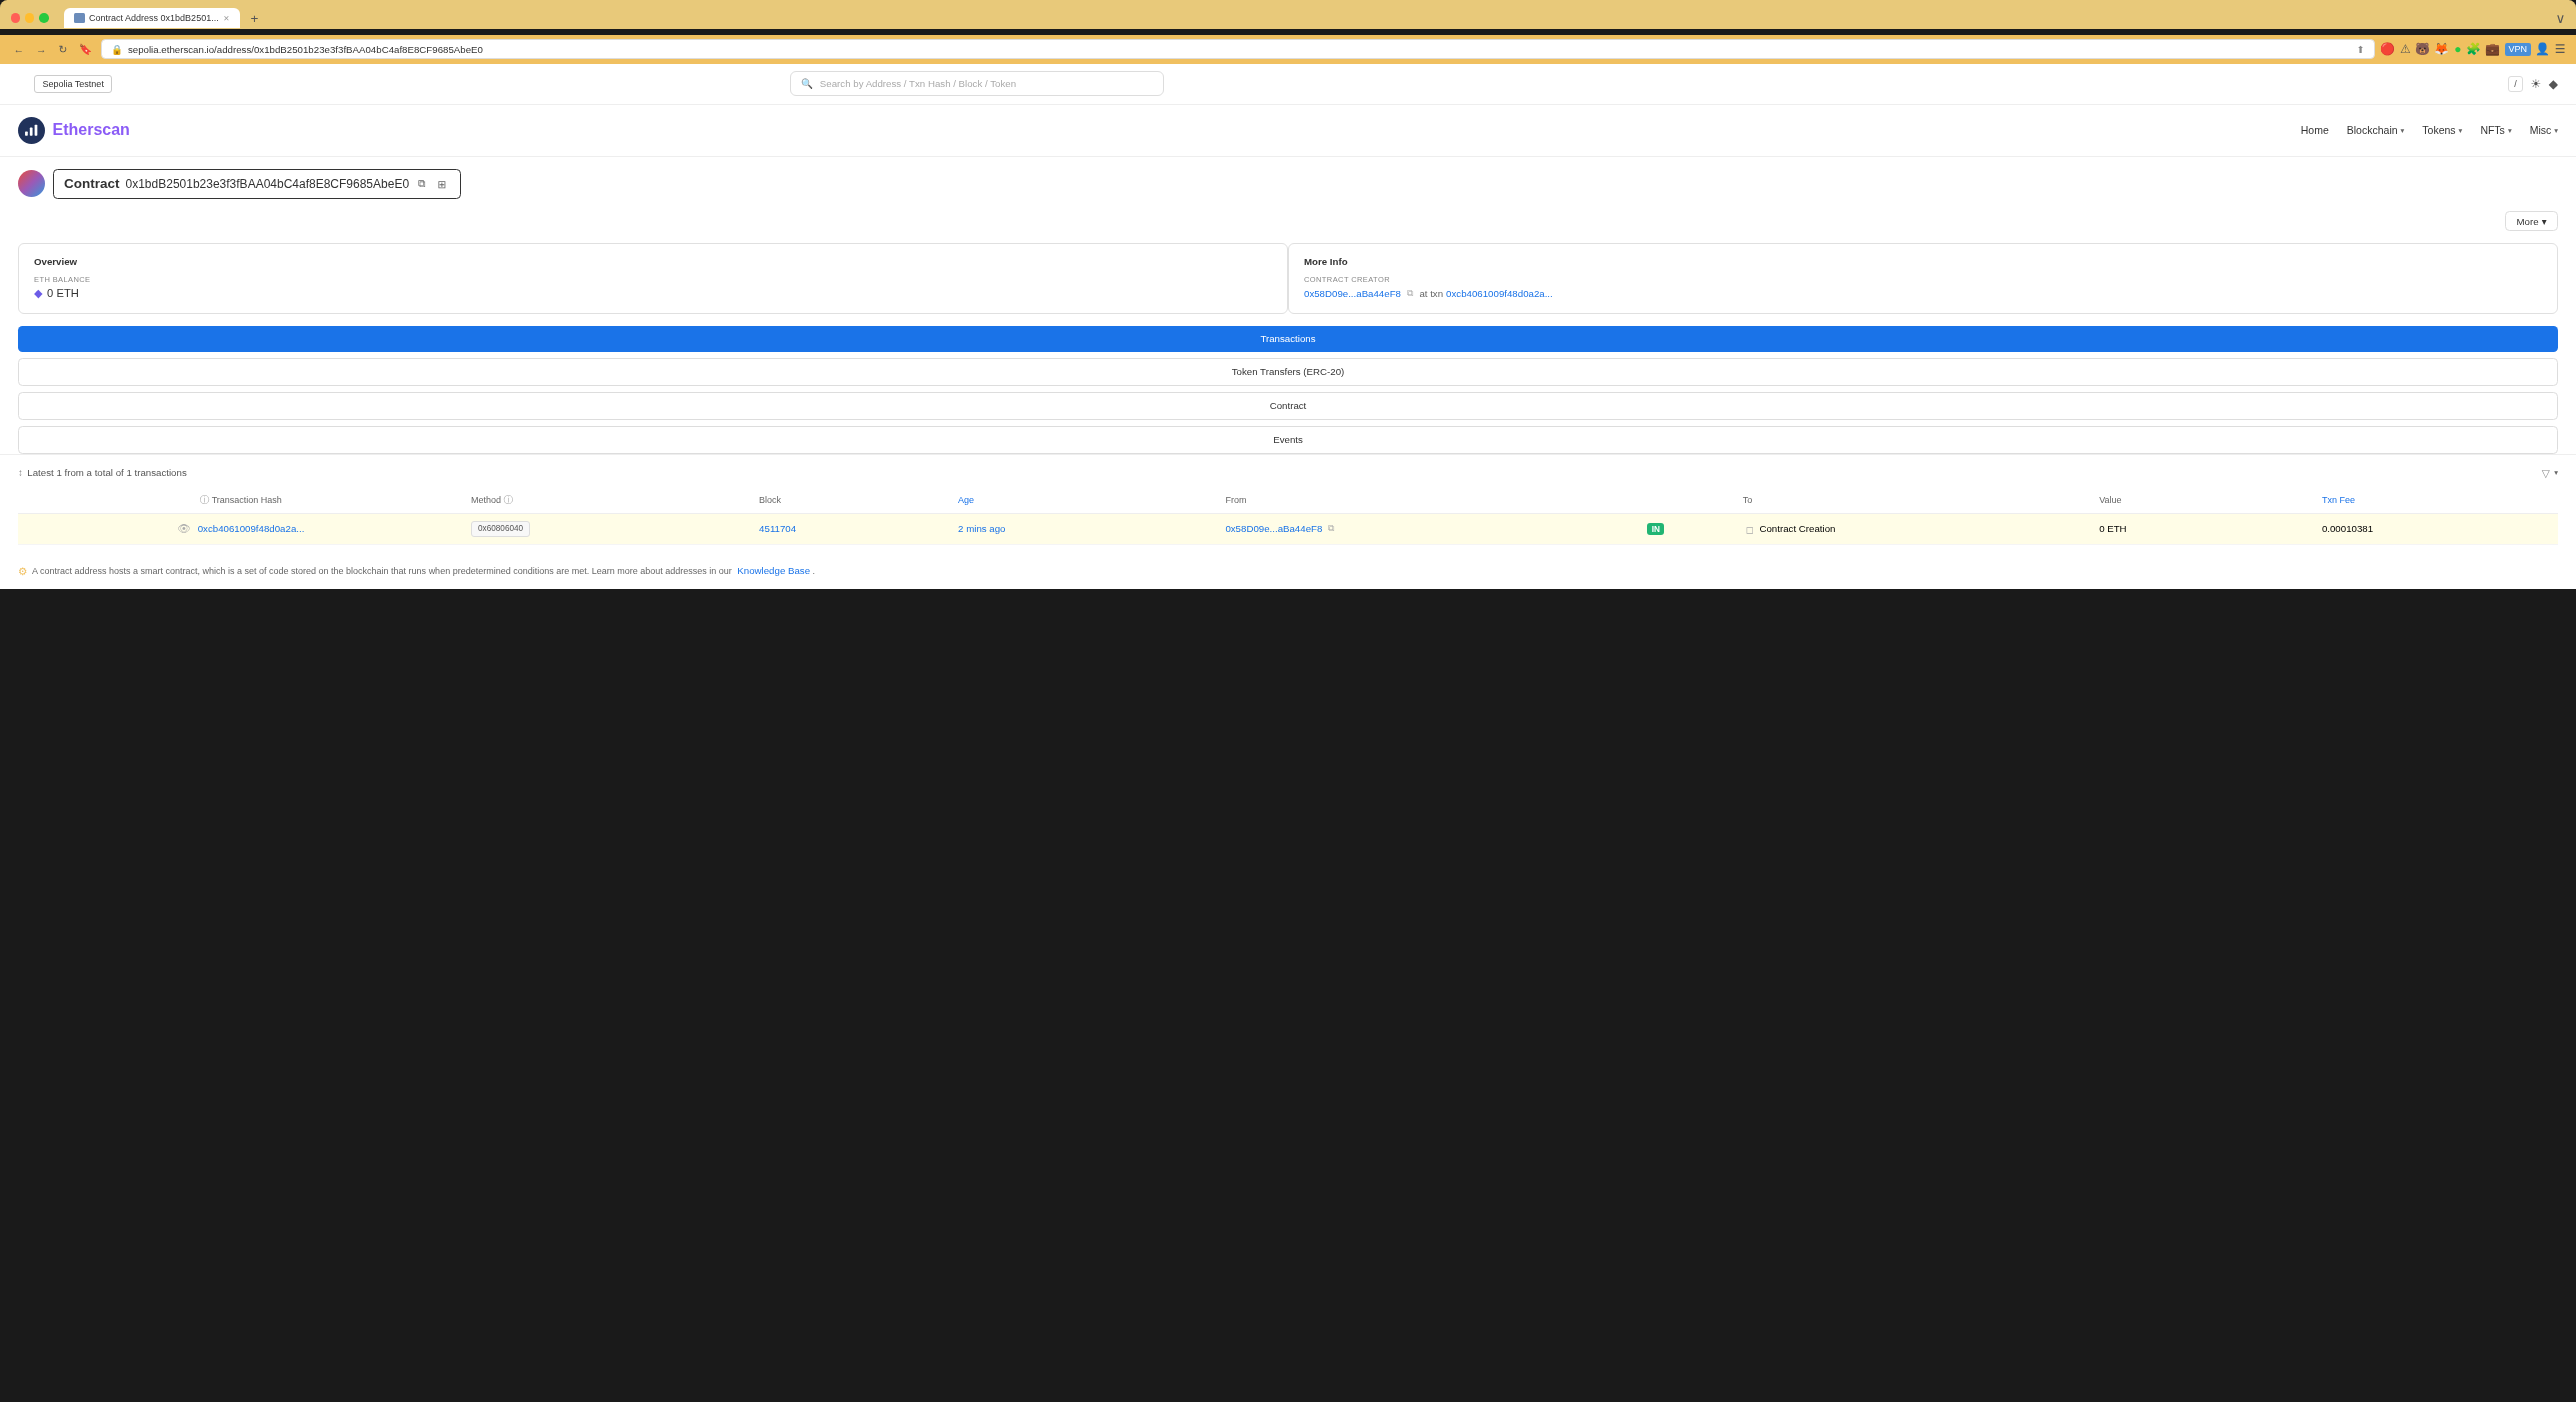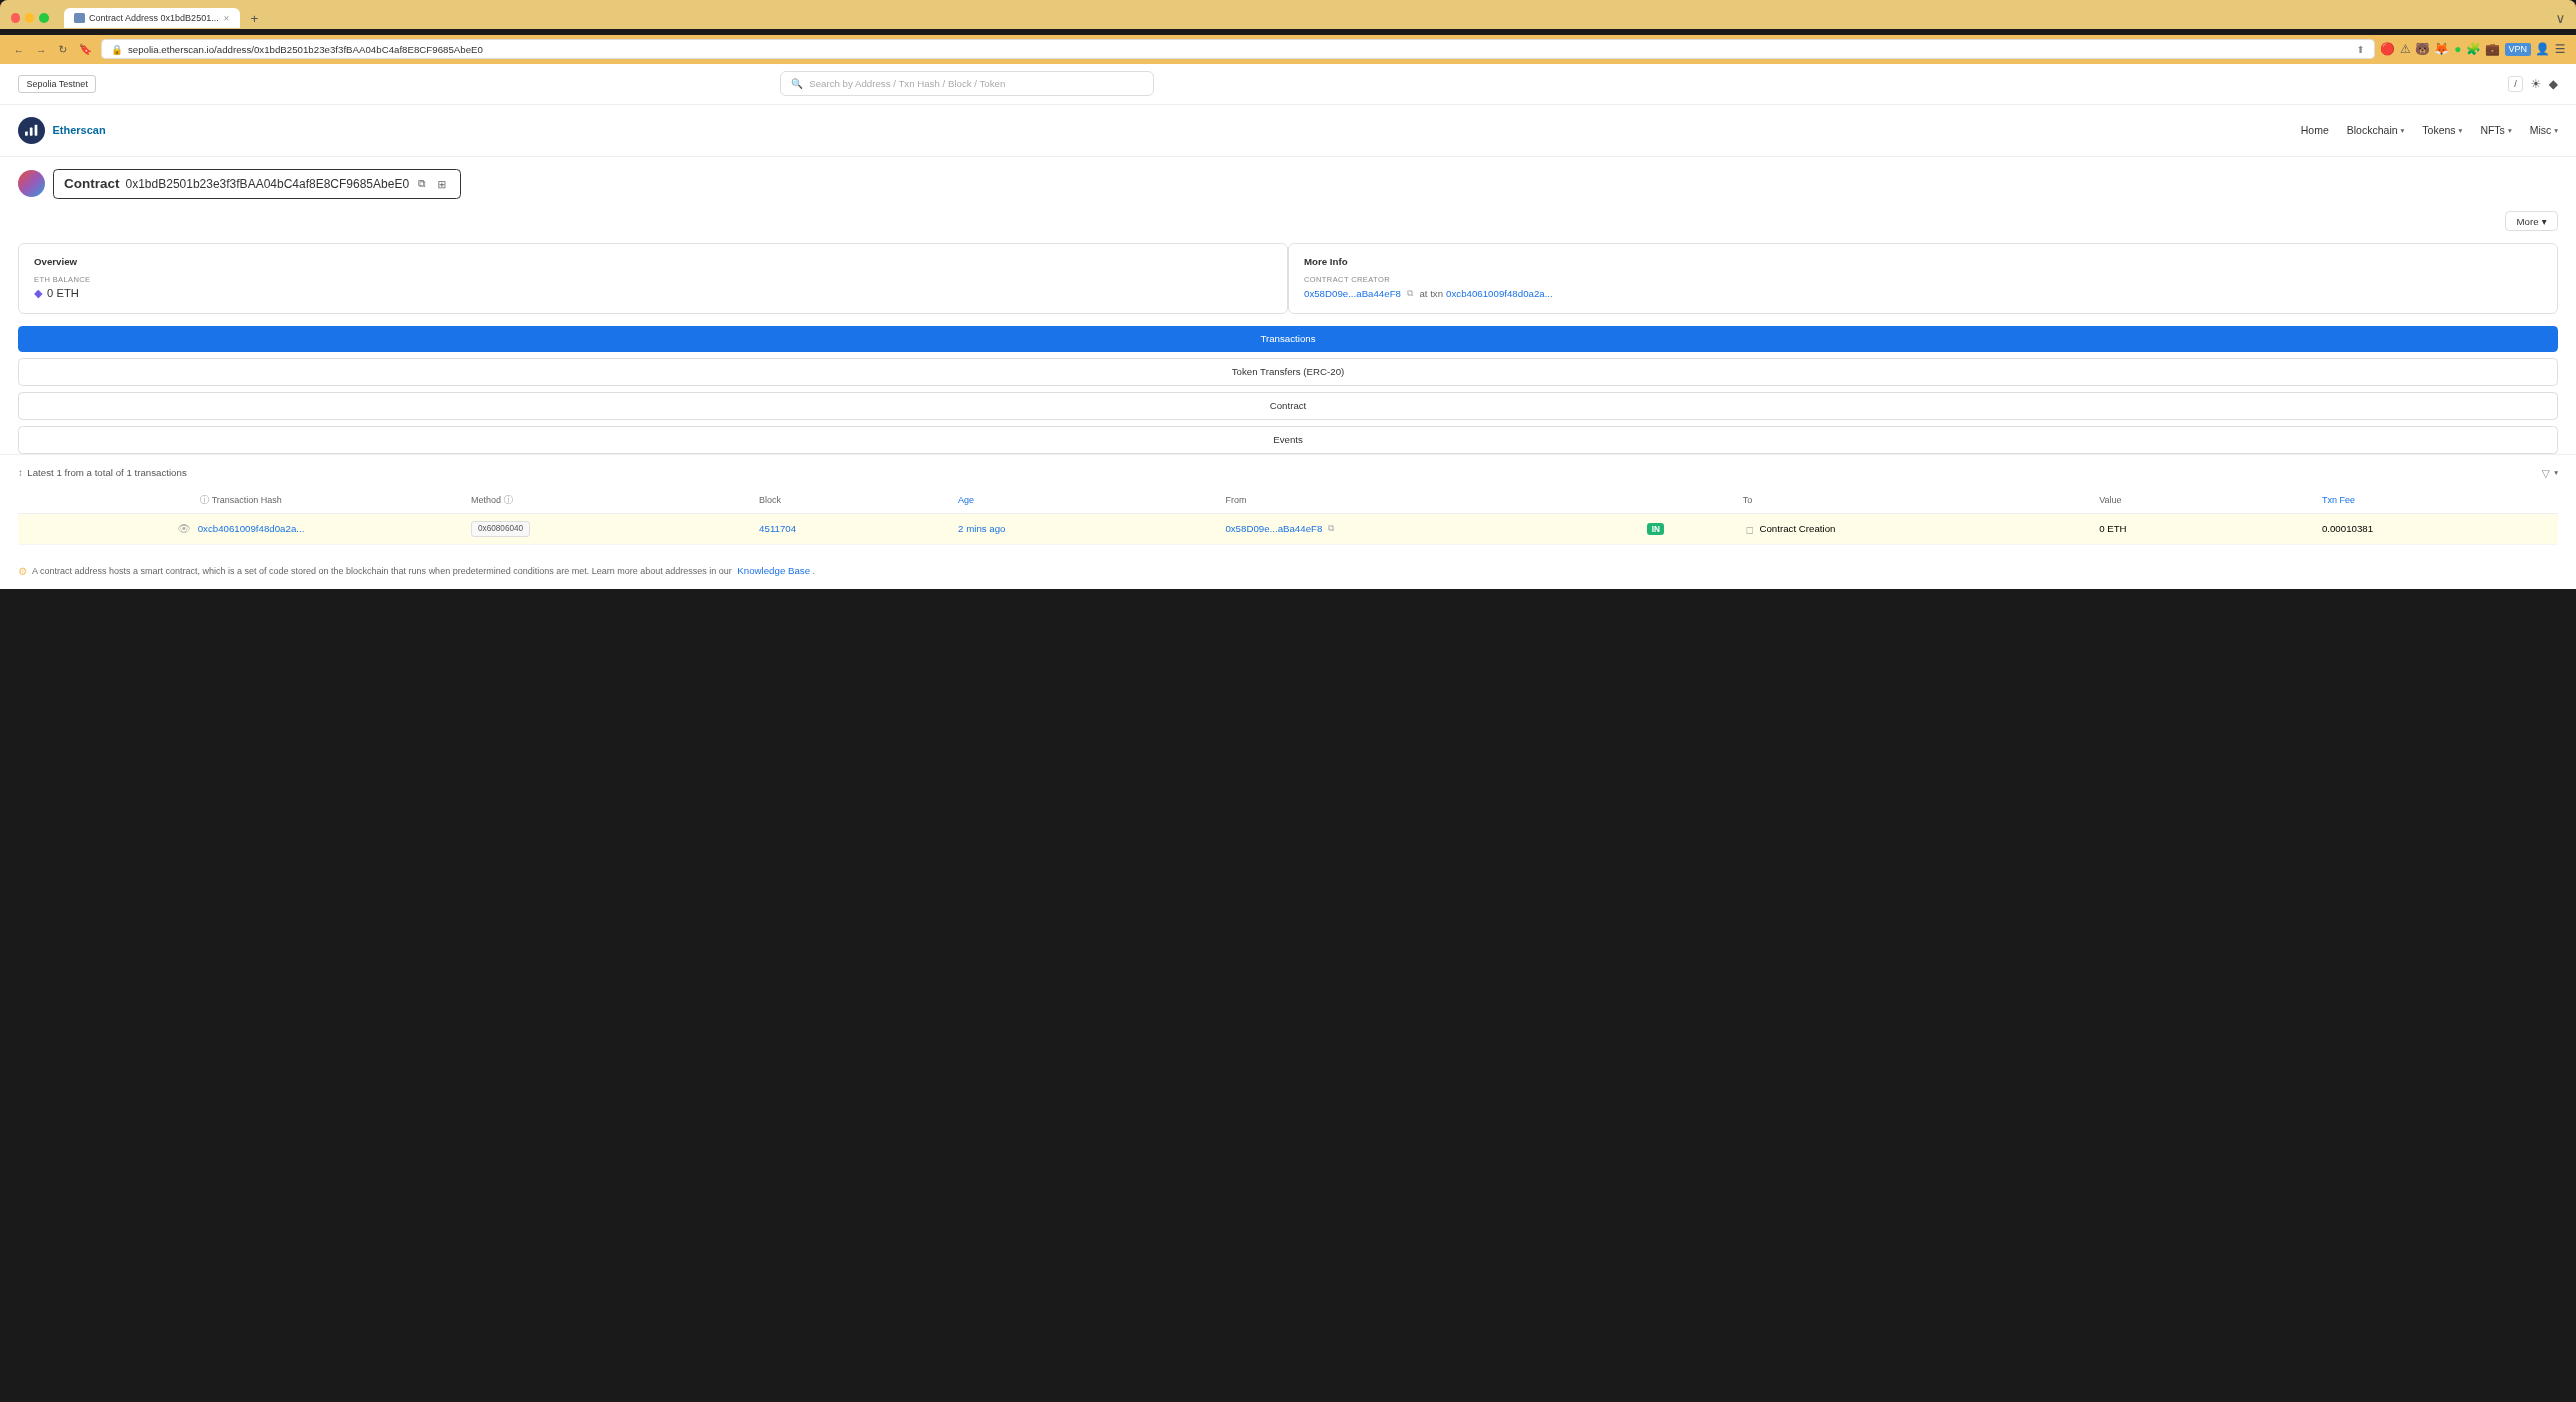--- a/index.html
+++ b/index.html
@@ -55,21 +55,21 @@
     .page { background: #fff; min-height: 449px; }
 
     
     .top-nav {
       background: #fff; padding: 7.5px 18px;
       display: flex; align-items: center; gap: 12px;
       border-bottom: 0.7px solid #eee;
     }
     .testnet-badge {
       background: #fff; border: 0.7px solid #ccc; border-radius: 3px;
-      padding: 3px 7.5px; font-size: 9px; color: #333;
+      padding: 3px 7.5px; font-size: 9px; color: #333; margin-left: 16px;
     }
     .search-bar {
       flex: 1; max-width: 374px; margin: 0 auto;
       background: #fff; border: 0.7px solid #ddd; border-radius: 6px;
       padding: 6px 10.5px; display: flex; align-items: center; gap: 6px;
       font-size: 9.7px; color: #999;
     }
     .search-icon-char { color: #aaa; }
     .nav-icons { display: flex; gap: 7.5px; align-items: center; margin-left: auto; }
     .nav-icon-btn { font-size: 12px; color: #555; cursor: pointer; background: none; border: none; }
@@ -78,21 +78,21 @@
     .etherscan-header {
       padding: 12px 18px;
       display: flex; align-items: center; justify-content: space-between;
       border-bottom: 0.7px solid #eee;
     }
     .etherscan-logo { display: flex; align-items: center; gap: 7.5px; }
     .logo-icon {
       width: 27px; height: 27px; background: #21325b; border-radius: 50%;
       display: flex; align-items: center; justify-content: center; color: #fff; font-size: 13.5px;
     }
-    .logo-text { font-size: 11px; font-weight: 700; color: #0369a1; text-align: right; }
+    .logo-text { font-size: 16px; font-weight: 700; color: #8b5cf6; text-align: right; }
     .main-nav { display: flex; gap: 18px; align-items: center; }
     .nav-item { font-size: 10.5px; color: #333; cursor: pointer; text-decoration: none; text-align: center; }
     .nav-item-dropdown { display: flex; align-items: center; gap: 3px; }
     .dropdown-arrow { font-size: 7.5px; color: #666; }
 
     
     .contract-section { padding: 12px 18px 6px; }
     .contract-row { display: flex; align-items: center; gap: 7.5px; }
     .contract-avatar {
       width: 27px; height: 27px; border-radius: 50%; overflow: hidden;

